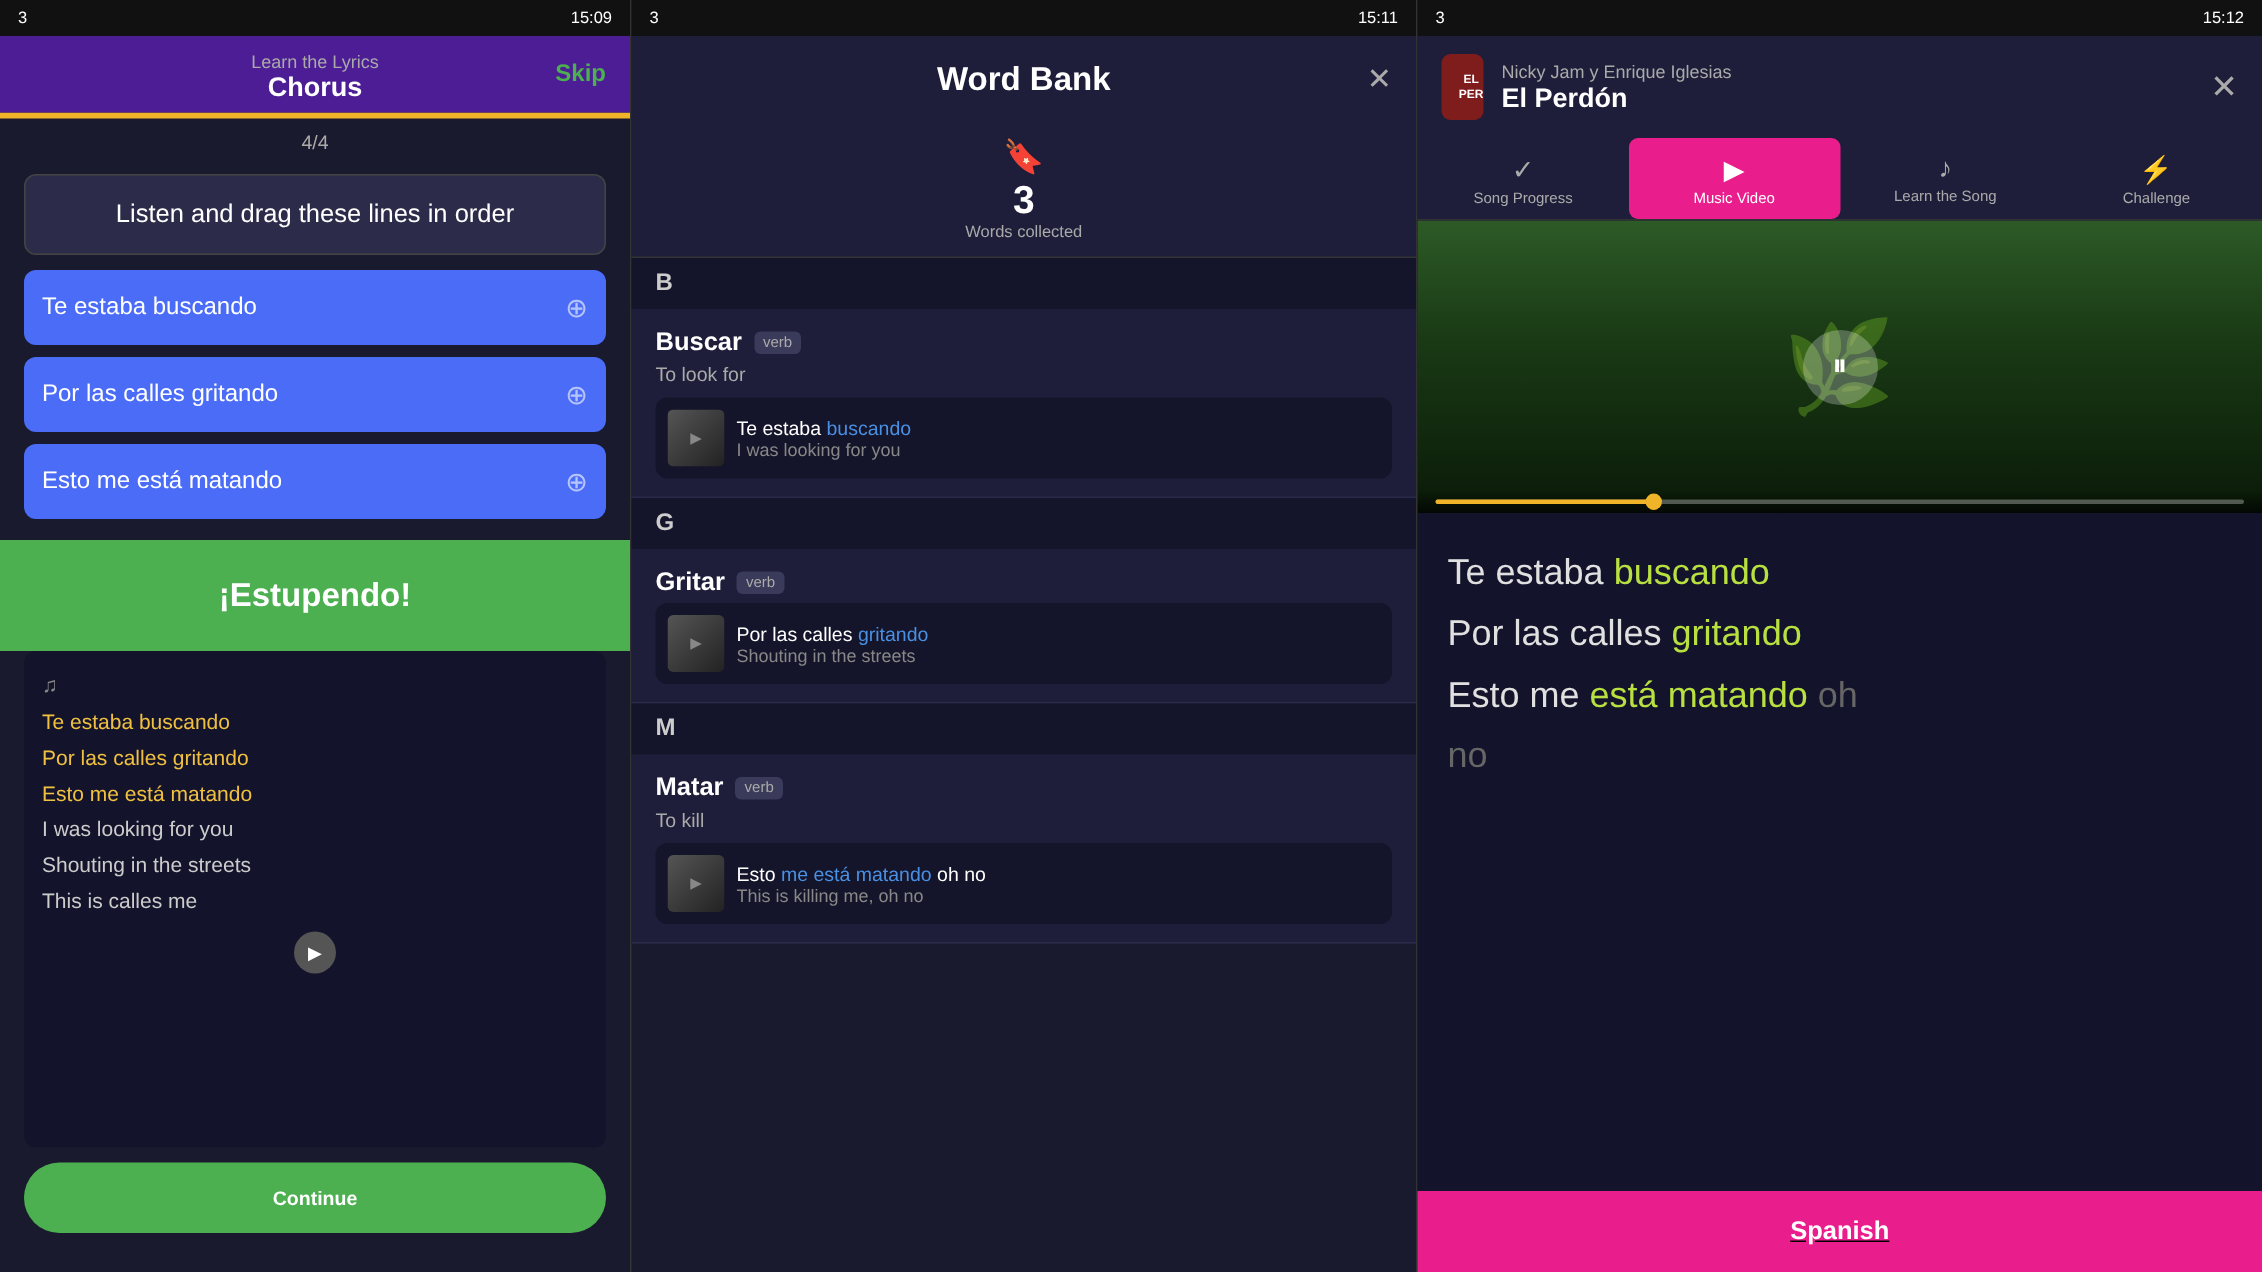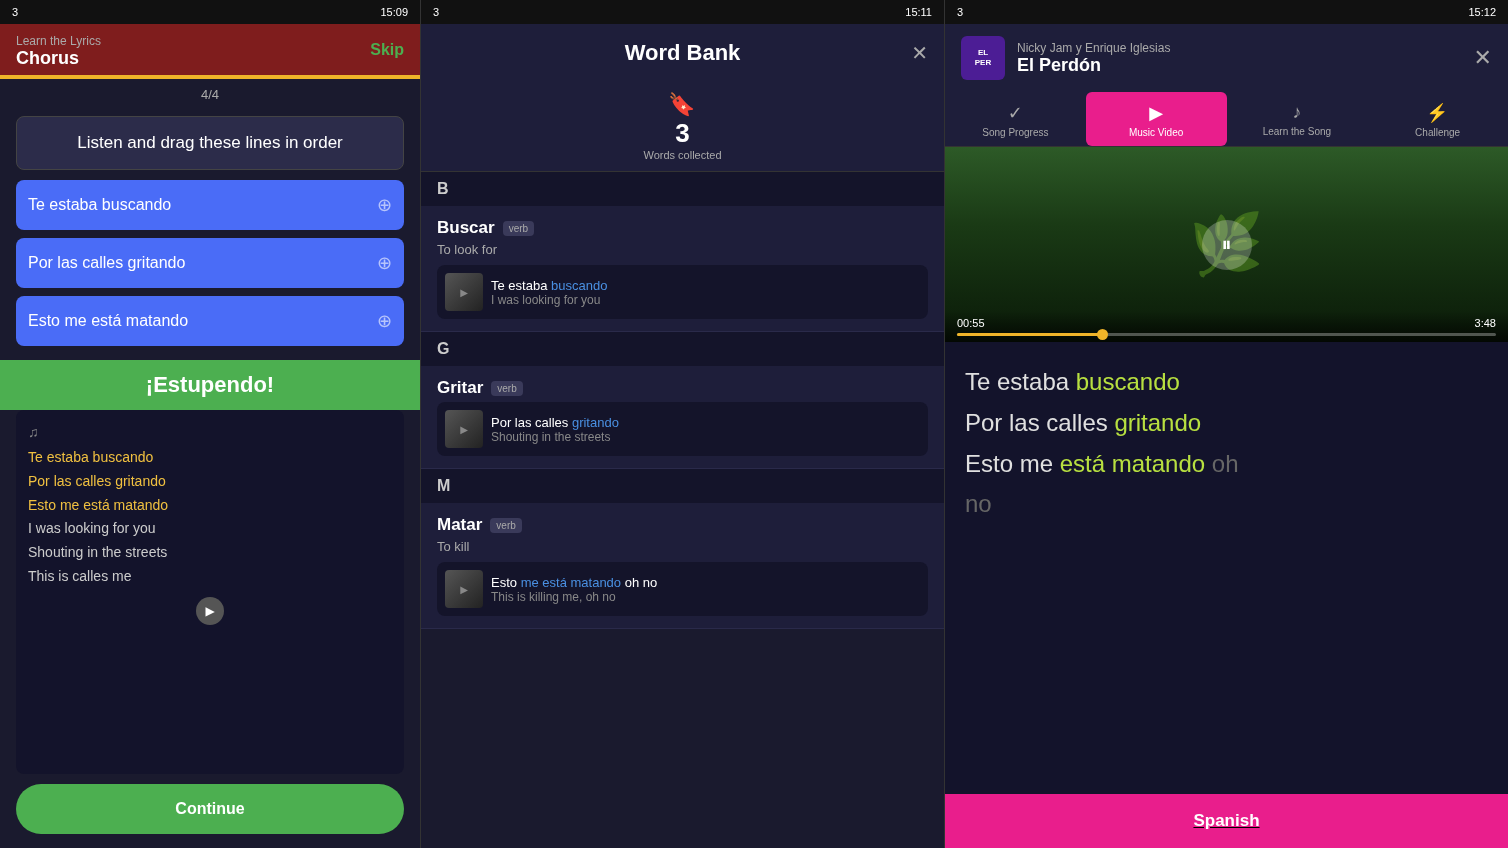--- a/index.html
+++ b/index.html
@@ -26,23 +26,23 @@
       display: flex;
       justify-content: space-between;
       align-items: center;
       padding: 4px 12px;
       background: #111;
       color: #fff;
       font-size: 11px;
       height: 24px;
     }
     .p1-header {
-      background: #7f1d1d;
+      background: #4c1d95;
       padding: 10px 16px 6px;
-      text-align: left;
+      text-align: center;
       position: relative;
     }
     .p1-header-sub {
       color: #aaa;
       font-size: 12px;
     }
     .p1-header-title {
       color: #fff;
       font-size: 18px;
       font-weight: bold;
@@ -97,21 +97,21 @@
       justify-content: space-between;
       align-items: center;
     }
     .drag-handle {
       color: rgba(255,255,255,0.6);
       font-size: 18px;
     }
     .estupendo-banner {
       background: #4CAF50;
       margin: 14px 0 0;
-      padding: 12px;
+      padding: 24px;
       text-align: center;
       color: #fff;
       font-size: 22px;
       font-weight: bold;
     }
     .lyrics-box {
       background: #13132b;
       margin: 0 16px;
       border-radius: 8px;
       padding: 14px 12px;
@@ -127,27 +127,27 @@
     .play-circle {
       width: 28px; height: 28px;
       border-radius: 50%;
       background: #555;
       display: flex; align-items: center; justify-content: center;
       margin: 8px auto 0;
       color: #fff;
       font-size: 12px;
     }
     .continue-btn {
-      margin: 10px 16px 14px;
+      margin: 10px 16px 26px;
       background: #4CAF50;
       border-radius: 28px;
       padding: 16px;
       text-align: center;
       color: #fff;
-      font-size: 16px;
+      font-size: 13px;
       font-weight: bold;
     }
 
     
     .panel2 {
       width: 524px;
       height: 848px;
       background: #1a1a2e;
       display: flex;
       flex-direction: column;
@@ -276,24 +276,24 @@
     }
     .p3-header {
       background: #1e1e3a;
       padding: 12px 16px;
       display: flex;
       align-items: center;
       gap: 12px;
       position: relative;
     }
     .p3-album-art {
-      width: 44px; height: 44px;
-      background: #4c1d95;
+      width: 28px; height: 44px;
+      background: #7f1d1d;
       border-radius: 6px;
-      display: flex; align-items: center; justify-content: center;
+      display: flex; align-items: center; justify-content: flex-end;
       font-size: 10px; color: #fff; font-weight: bold;
     }
     .p3-artist { color: #aaa; font-size: 12px; }
     .p3-song { color: #fff; font-size: 18px; font-weight: bold; }
     .p3-close {
       position: absolute;
       right: 16px;
       top: 50%;
       transform: translateY(-50%);
       color: #aaa;
@@ -570,24 +570,20 @@
       <span class="p3-tab-icon">⚡</span>
       <span style="font-size:10px">Challenge</span>
     </div>
   </div>
   <div class="video-container">
     <div class="video-bg">
       <span class="video-tree">🌿</span>
     </div>
     <div class="pause-btn">⏸</div>
     <div class="video-progress">
-      <div class="video-time-row">
-        <span>00:55</span>
-        <span>3:48</span>
-      </div>
       <div class="video-progress-track">
         <div class="video-progress-fill" style="width:27%">
           <div class="video-progress-thumb"></div>
         </div>
       </div>
     </div>
   </div>
   <div class="p3-lyrics">
     <div class="lyric-active">
       <span>Te estaba </span><span class="word-highlight">buscando</span>

